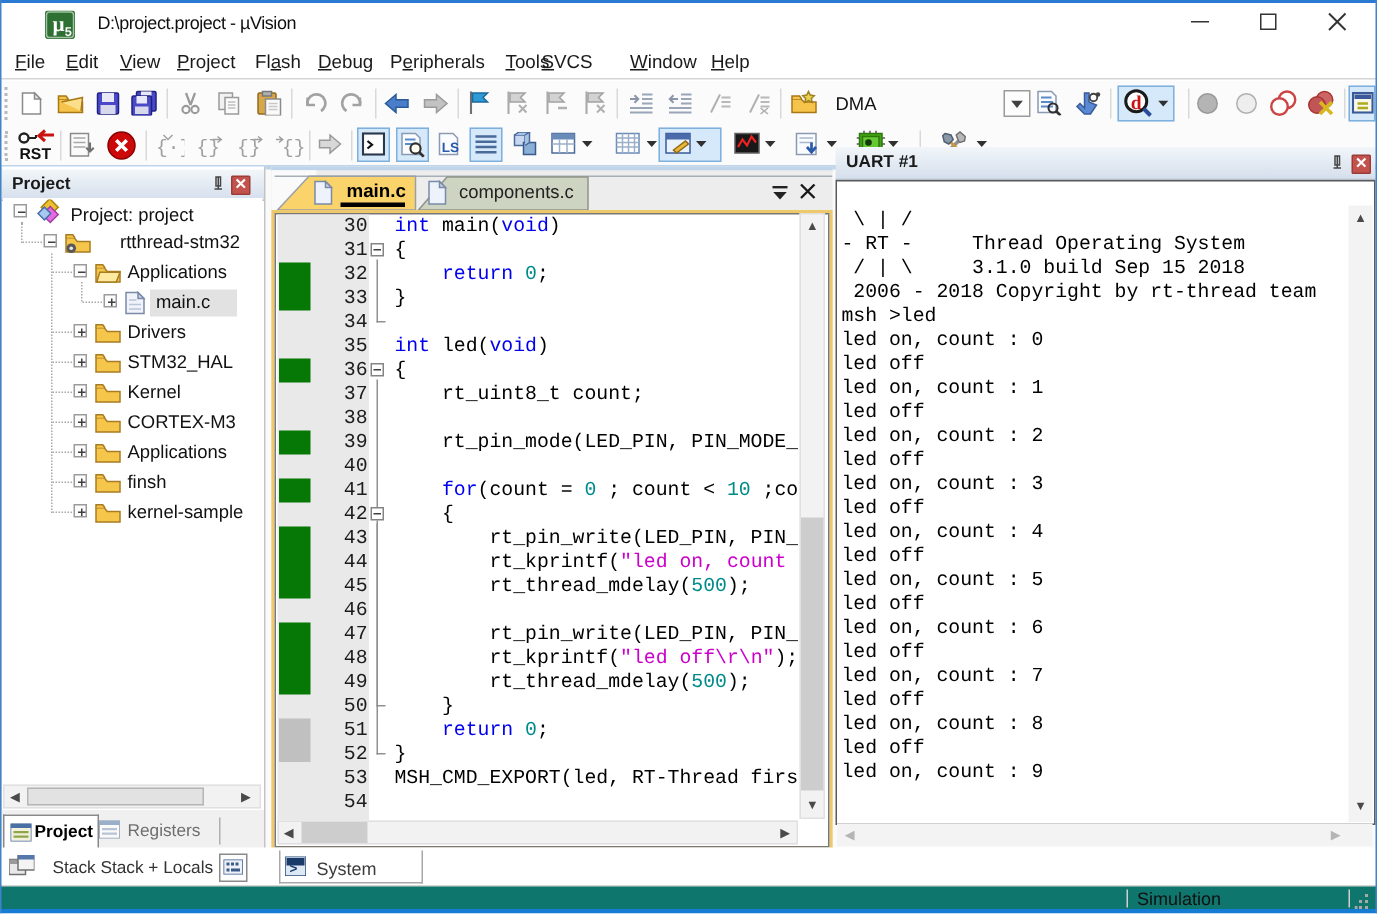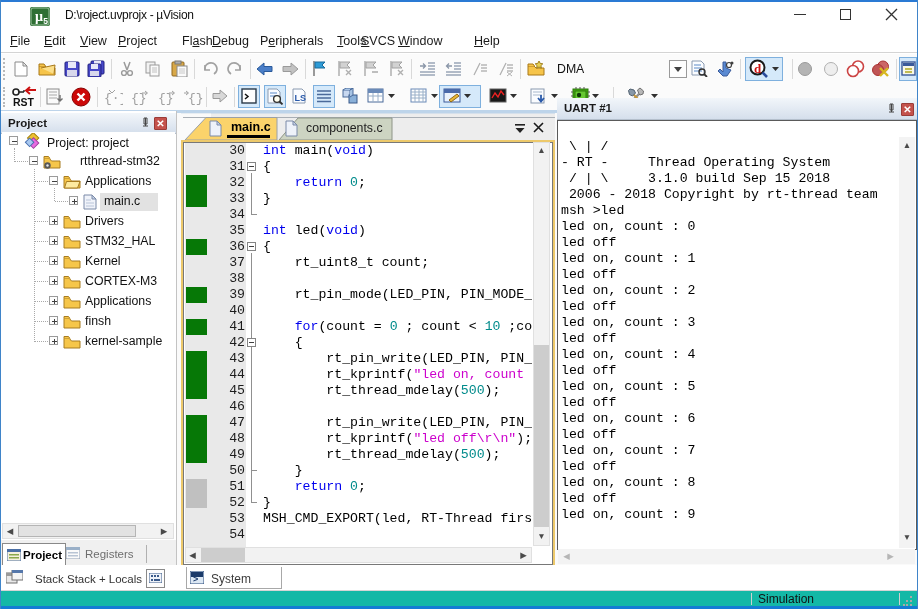--- a/index.html
+++ b/index.html
@@ -51,61 +51,61 @@
 .fbox { position:absolute; left:247px; width:9px; height:9px; background:#fff; border:1px solid #848484; }
 .fbox .h { position:absolute; left:1px; top:3px; width:5px; height:1px; background:#404040; }
 .fline { position:absolute; left:251px; width:1px; background:#909090; }
 .ftick { position:absolute; height:1px; width:6px; left:251px; background:#909090; }
 
 #uartpanel { left:557px; top:96px; width:421px; height:454px; }
 #uart-content { position:absolute; left:0; top:24px; width:360px; height:430px; background:#fff; border:1px solid #5a5a5a; }
 #uarttext { left:561px; top:139px; font-size:13.2px; line-height:16px; color:#000; }
 
 #bottomwhite { left:0; top:565px; width:918px; height:24px; background:#ffffff; }
-#statusbar { left:0; top:590px; width:918px; height:16px; background:#14b8a6; border-top:1px solid #d5d5d5; }
+#statusbar { left:0; top:590px; width:918px; height:16px; background:#0f766e; border-top:1px solid #d5d5d5; }
 #bluebottom { left:0; top:606px; width:918px; height:3px; background:#147cd4; }
 .tabsm { position:absolute; font-size:12.3px; }
 svg { display:block; }
 .ico { position:absolute; }
 </style>
 </head>
 <body>
 <div class="abs" id="topline"></div>
 <div class="abs" style="left:0; top:0; width:1px; height:609px; background:#3f84c9; z-index:50;"></div>
 <div class="abs" style="left:917px; top:0; width:1px; height:609px; background:#3f84c9; z-index:50;"></div>
 <div class="abs" id="titlebar"></div>
 <div class="abs ico" style="left:30px; top:7px;">
 <svg width="20" height="19">
       <rect x="0" y="0" width="20" height="19" rx="2" fill="#2e6f34"></rect>
       <rect x="1" y="1" width="18" height="17" rx="2" fill="none" stroke="#9fc3a1" stroke-width="1"></rect>
       <text x="9" y="13.5" font-size="14" font-weight="bold" fill="#fff" text-anchor="middle" font-family="Liberation Serif">µ</text>
       <text x="15.5" y="17" font-size="8.5" font-weight="bold" fill="#fff" text-anchor="middle" font-family="Liberation Sans">5</text>
     </svg>
 </div>
-<div class="abs" id="titletext">D:\roject.uvprojx - µVision</div>
+<div class="abs" id="titletext">D:\project.project - µVision</div>
 
 <div class="abs" style="left:794px; top:14px; width:12px; height:1px; background:#333;"></div>
 <div class="abs" style="left:840px; top:9px; width:11px; height:11px; border:1px solid #333;"></div>
 <div class="abs ico" style="left:885px; top:8px;">
     <svg width="13" height="13">
       <path d="M1 1 L12 12 M12 1 L1 12" stroke="#333" stroke-width="1.3"></path>
     </svg>
   </div>
 
 <div class="abs" id="menubar">
 <span class="mi" style="left:10px;"><u>F</u>ile</span>
 <span class="mi" style="left:44px;"><u>E</u>dit</span>
 <span class="mi" style="left:80px;"><u>V</u>iew</span>
 <span class="mi" style="left:118px;"><u>P</u>roject</span>
-<span class="mi" style="left:182px;">Fl<u>a</u>sh</span>
+<span class="mi" style="left:170px;">Fl<u>a</u>sh</span>
 <span class="mi" style="left:212px;"><u>D</u>ebug</span>
 <span class="mi" style="left:260px;">P<u>e</u>ripherals</span>
 <span class="mi" style="left:337px;"><u>T</u>ools</span>
 <span class="mi" style="left:361px;"><u>S</u>VCS</span>
-<span class="mi" style="left:398px;"><u>W</u>indow</span>
+<span class="mi" style="left:420px;"><u>W</u>indow</span>
 <span class="mi" style="left:474px;"><u>H</u>elp</span>
 </div>
 
 <div class="abs" id="tb1">
   <div class="grip" style="left:3px; top:4px; height:22px;"></div>
 
   <span class="abs ico" style="left:13px; top:7px;">
       <svg width="16" height="16">
         <path d="M2 1 h8 l4 4 v10 h-12 z" fill="#fff" stroke="#8a8a8a"></path>
         <path d="M10 1 l4 4 h-4 z" fill="#e8e8e8" stroke="#8a8a8a"></path>

